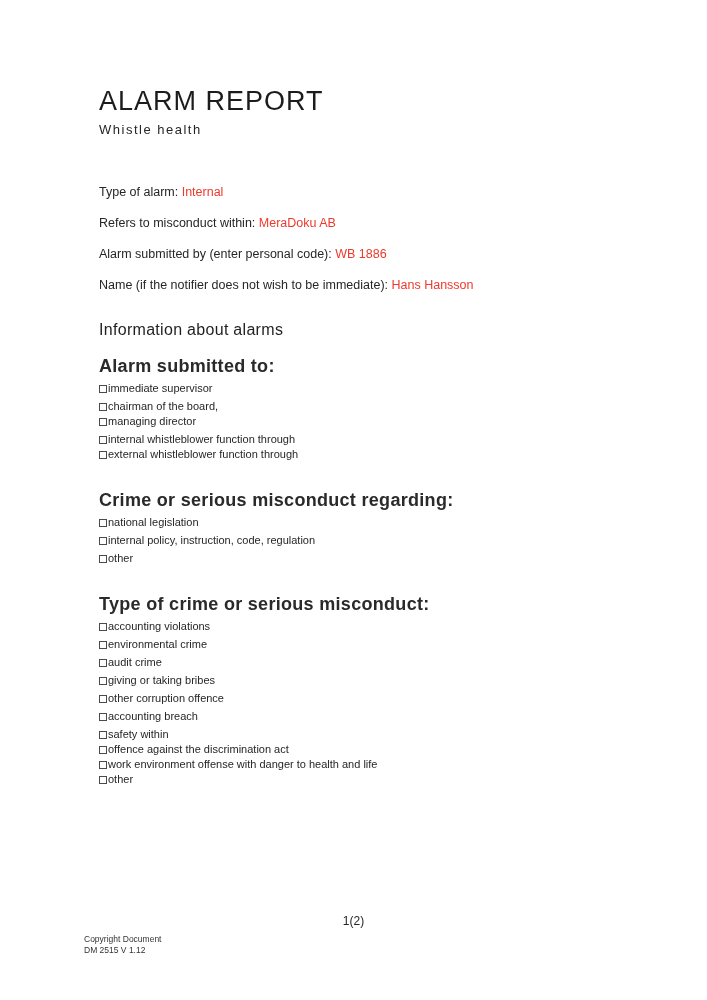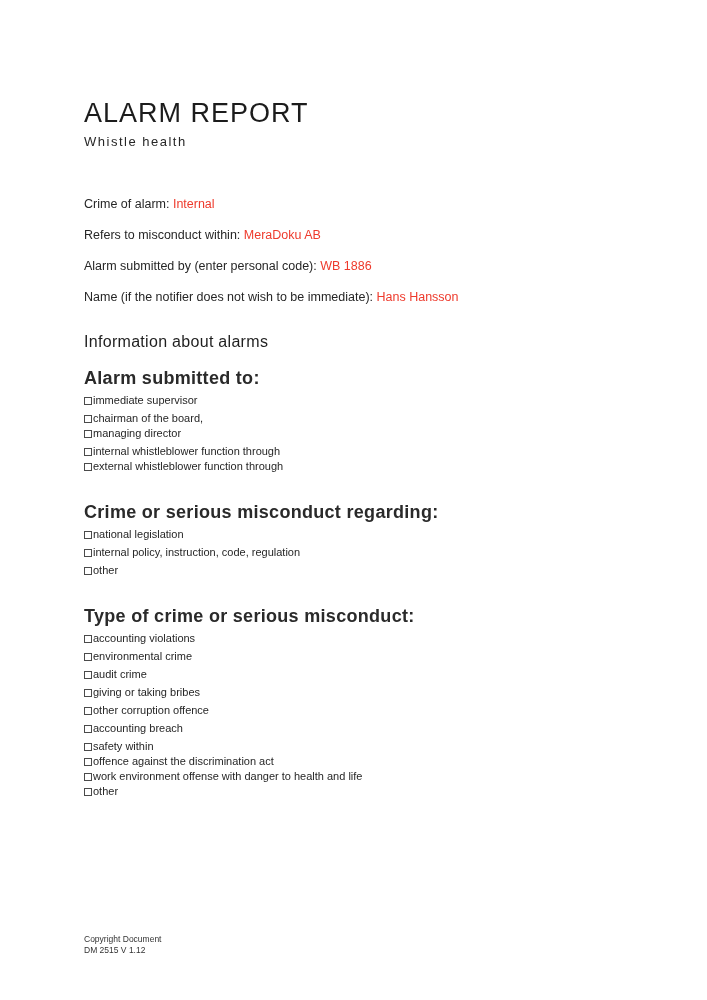--- a/index.html
+++ b/index.html
@@ -4,21 +4,21 @@
 <style>
   html,body { margin:0; padding:0; background:#ffffff; }
   .page {
     position:relative;
     width:707px; height:1000px;
     background:#ffffff;
     font-family:"Liberation Sans", sans-serif;
     color:#262626;
     overflow:hidden;
   }
-  .content { position:absolute; left:84px; top:86px; width:560px;margin-top:12px; }
+  .content { position:absolute; left:99px; top:86px; width:560px; }
 
   .doc-title {
     font-size:27px; font-weight:400; letter-spacing:1px;
     color:#1c1c1c; line-height:30px;
   }
   .doc-subtitle {
     font-size:13px; font-weight:400; letter-spacing:1.5px;
     color:#262626; margin-top:6px; line-height:16px;
   }
 
@@ -58,21 +58,21 @@
 <body>
 
 <div class="page">
   <div class="content">
 
     <div class="doc-title">ALARM REPORT</div>
     <div class="doc-subtitle">Whistle health</div>
 
     <div class="fields">
       <div class="field-row">
-        <span>Crime of alarm: </span><span class="field-value">Internal</span>
+        <span>Type of alarm: </span><span class="field-value">Internal</span>
       </div>
       <div class="field-row">
         <span>Refers to misconduct within: </span><span class="field-value">MeraDoku AB</span>
       </div>
       <div class="field-row">
         <span>Alarm submitted by (enter personal code): </span><span class="field-value">WB 1886</span>
       </div>
       <div class="field-row">
         <span>Name (if the notifier does not wish to be immediate): </span><span class="field-value">Hans Hansson</span>
       </div>
@@ -105,18 +105,19 @@
       <div class="cb-row para"><span class="checkbox"></span><span>other corruption offence</span></div>
       <div class="cb-row para"><span class="checkbox"></span><span>accounting breach</span></div>
       <div class="cb-row para"><span class="checkbox"></span><span>safety within</span></div>
       <div class="cb-row"><span class="checkbox"></span><span>offence against the discrimination act</span></div>
       <div class="cb-row"><span class="checkbox"></span><span>work environment offense with danger to health and life</span></div>
       <div class="cb-row"><span class="checkbox"></span><span>other</span></div>
     </div>
 
   </div>
 
+  <div class="page-number">1(2)</div>
 
   <div class="footer">
     <div>Copyright Document</div>
     <div>DM 2515 V 1.12</div>
   </div>
 </div>
 
 </body></html>

